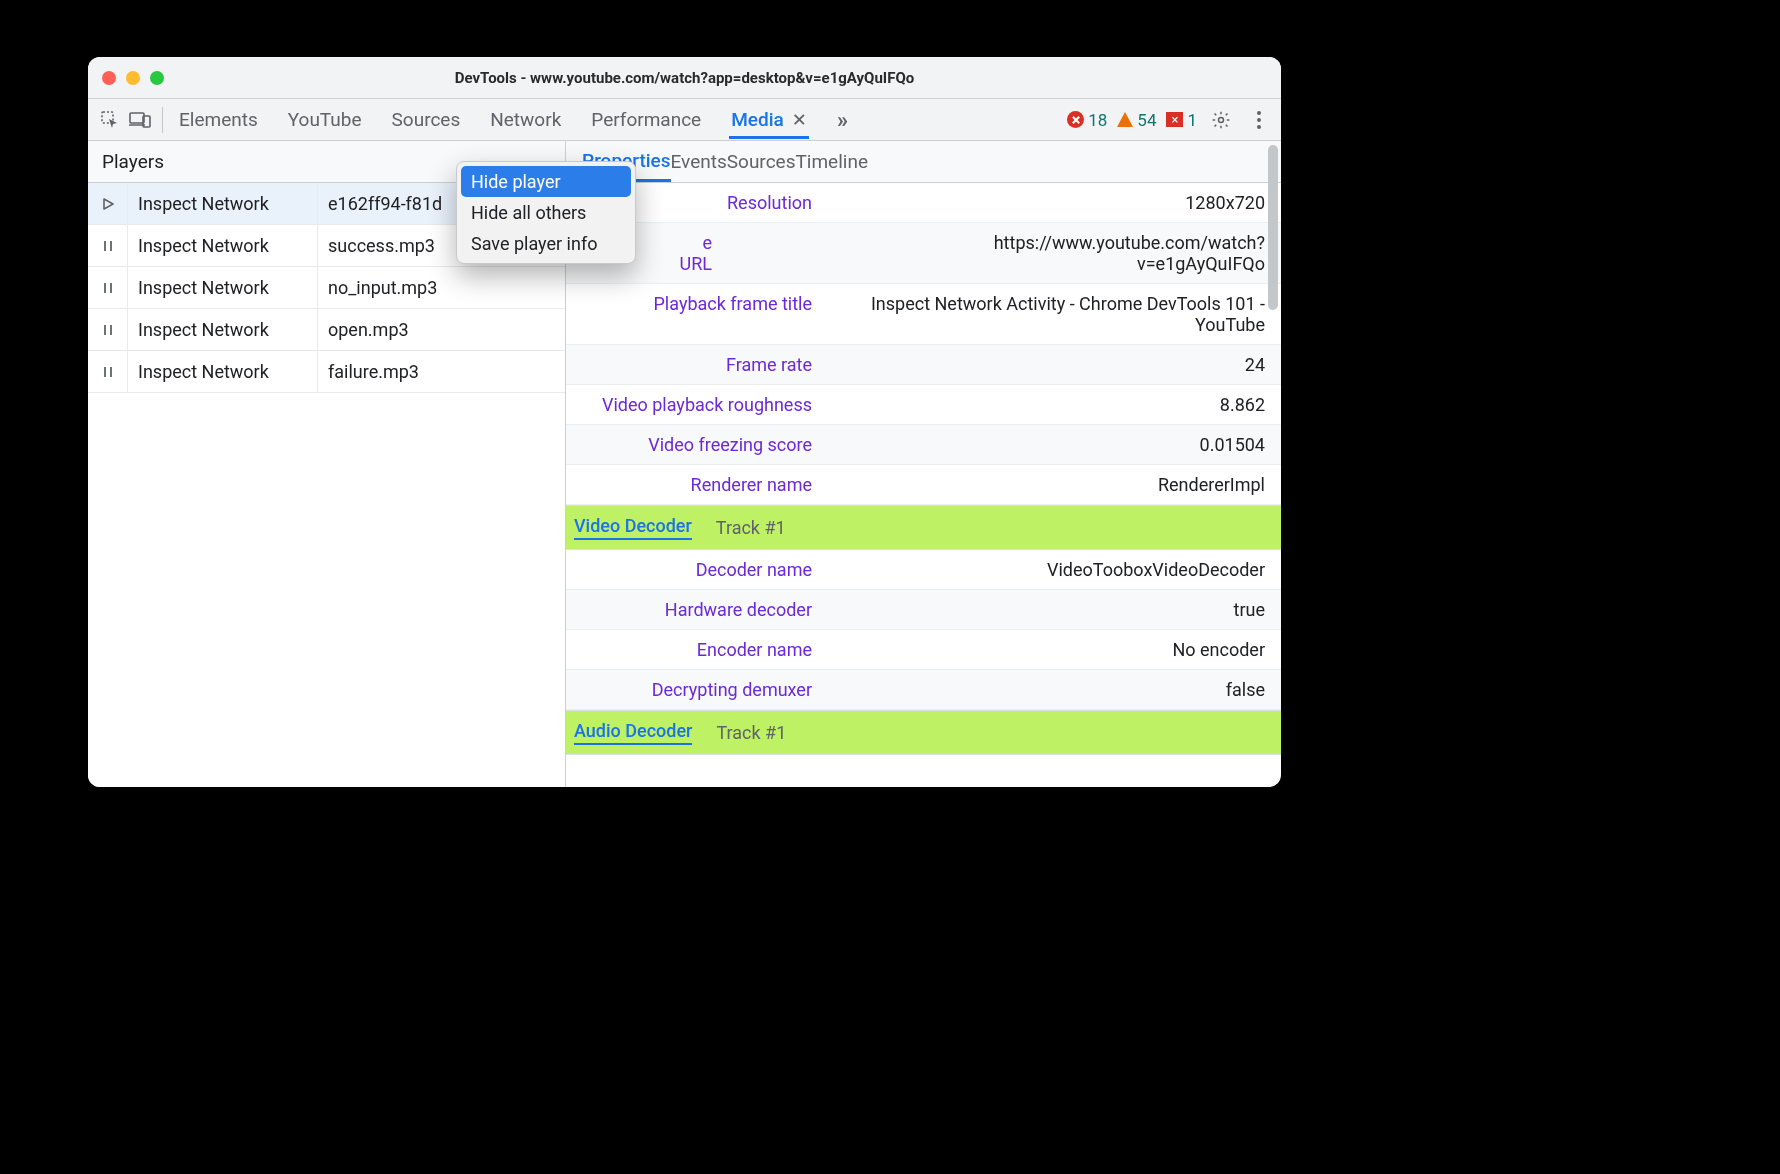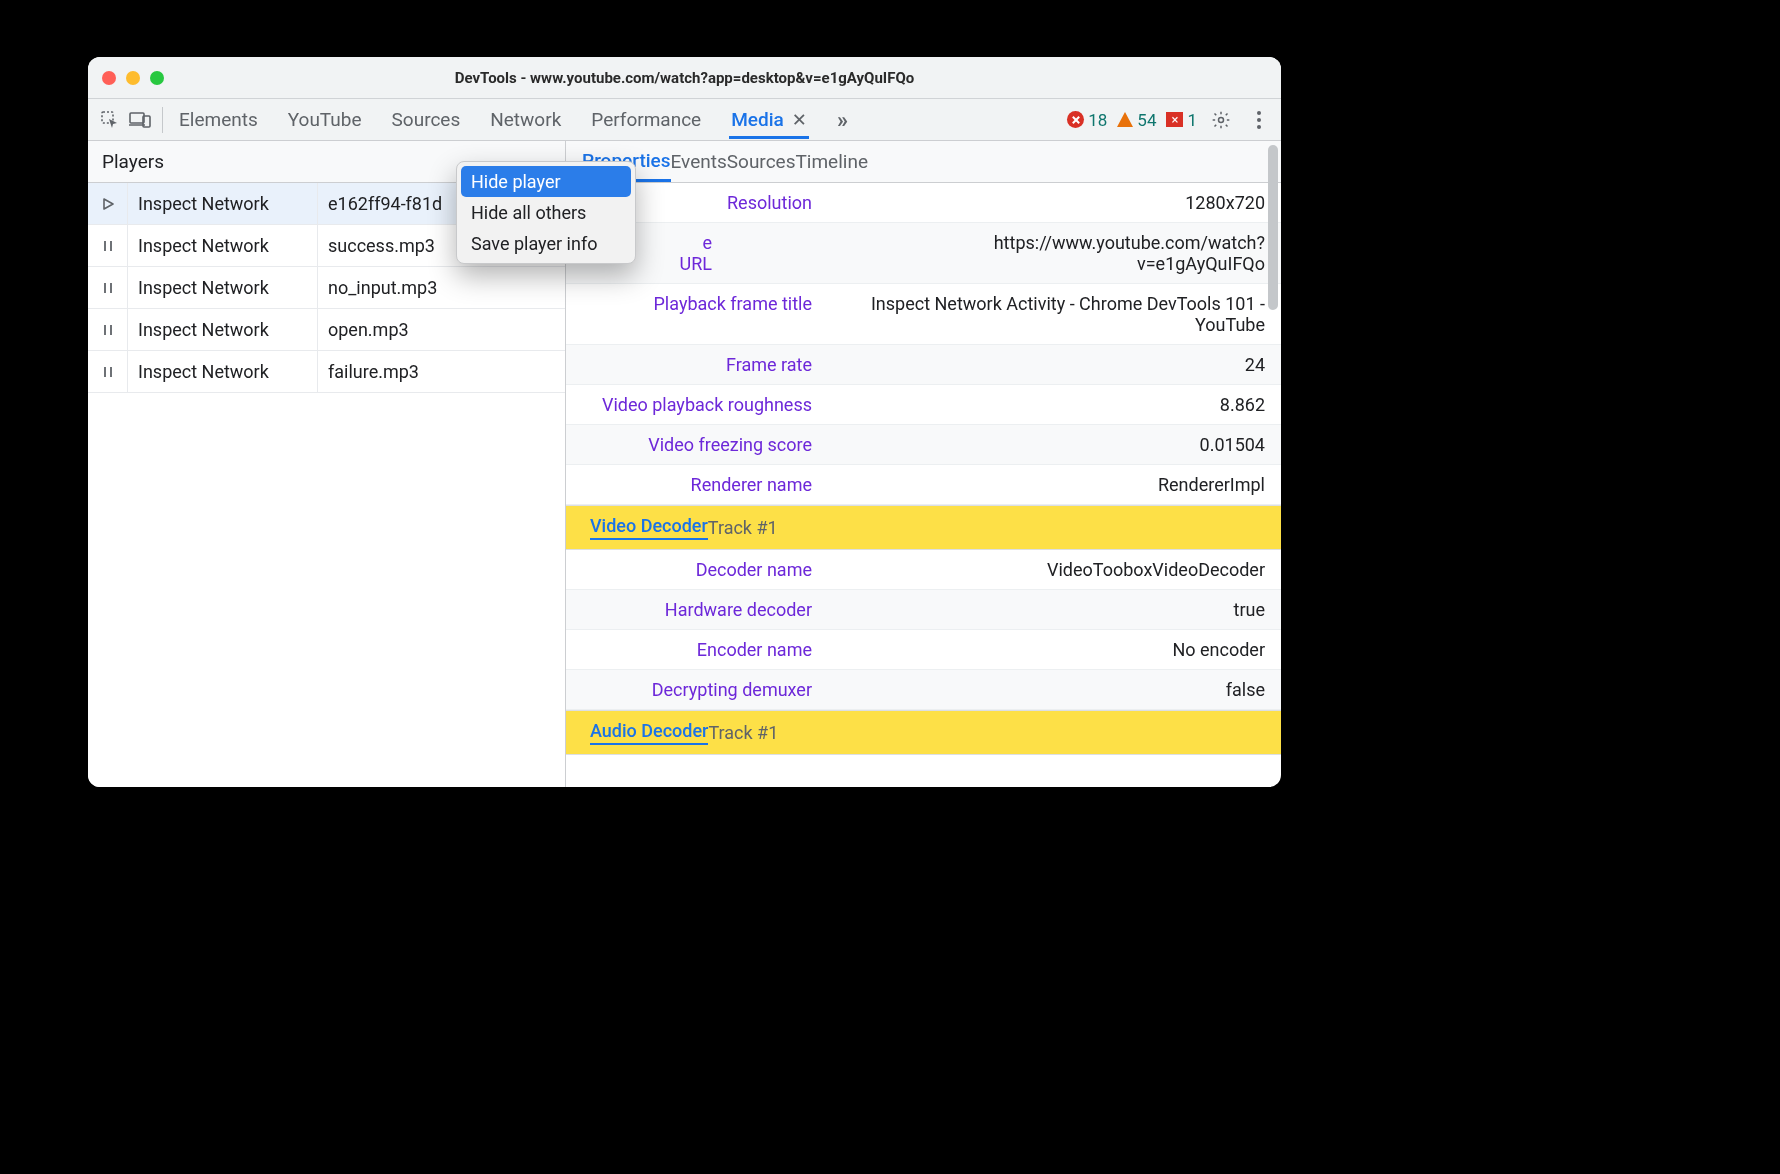--- a/index.html
+++ b/index.html
@@ -132,22 +132,22 @@
   .subtab { display:flex; align-items:center; color:#5f6368; font-size:19px; }
   .subtab.active { color:#1a73e8; border-bottom:3px solid #1a73e8; font-weight:500; padding-bottom:0; }
   .props { flex:1; overflow:hidden;text-align:right; }
   .prop-row {
     display:flex; align-items:flex-start; padding:9px 16px; border-bottom:1px solid #eceff1; font-size:18px;
   }
   .prop-row.alt { background:#f8f9fa; }
   .prop-name { width:230px; flex:0 0 230px; color:#6d28d9; }
   .prop-val { flex:1; color:#202124; word-break:break-word; }
   .section-head {
-    display:flex; align-items:center; 
-    padding:9px 24px; background:#fde047; border-top:1px solid #dcdfe3; border-bottom:1px solid #dcdfe3;
+    display:flex; align-items:center; gap:24px;
+    padding:9px 8px; background:#bef264; border-top:1px solid #dcdfe3; border-bottom:1px solid #dcdfe3;
     font-size:18px;
   }
   .section-head .primary { color:#1a73e8; font-weight:500; border-bottom:2px solid #1a73e8; padding-bottom:2px; }
   .section-head .track { color:#5f6368; }
   
   .ctx {
     position:absolute; left:368px; top:20px; width:180px;
     background:#f2f2f2; border:1px solid #c8c9cb; border-radius:8px;
     box-shadow: 0 12px 28px rgba(0,0,0,0.3);
     padding:4px 0; z-index:50;

